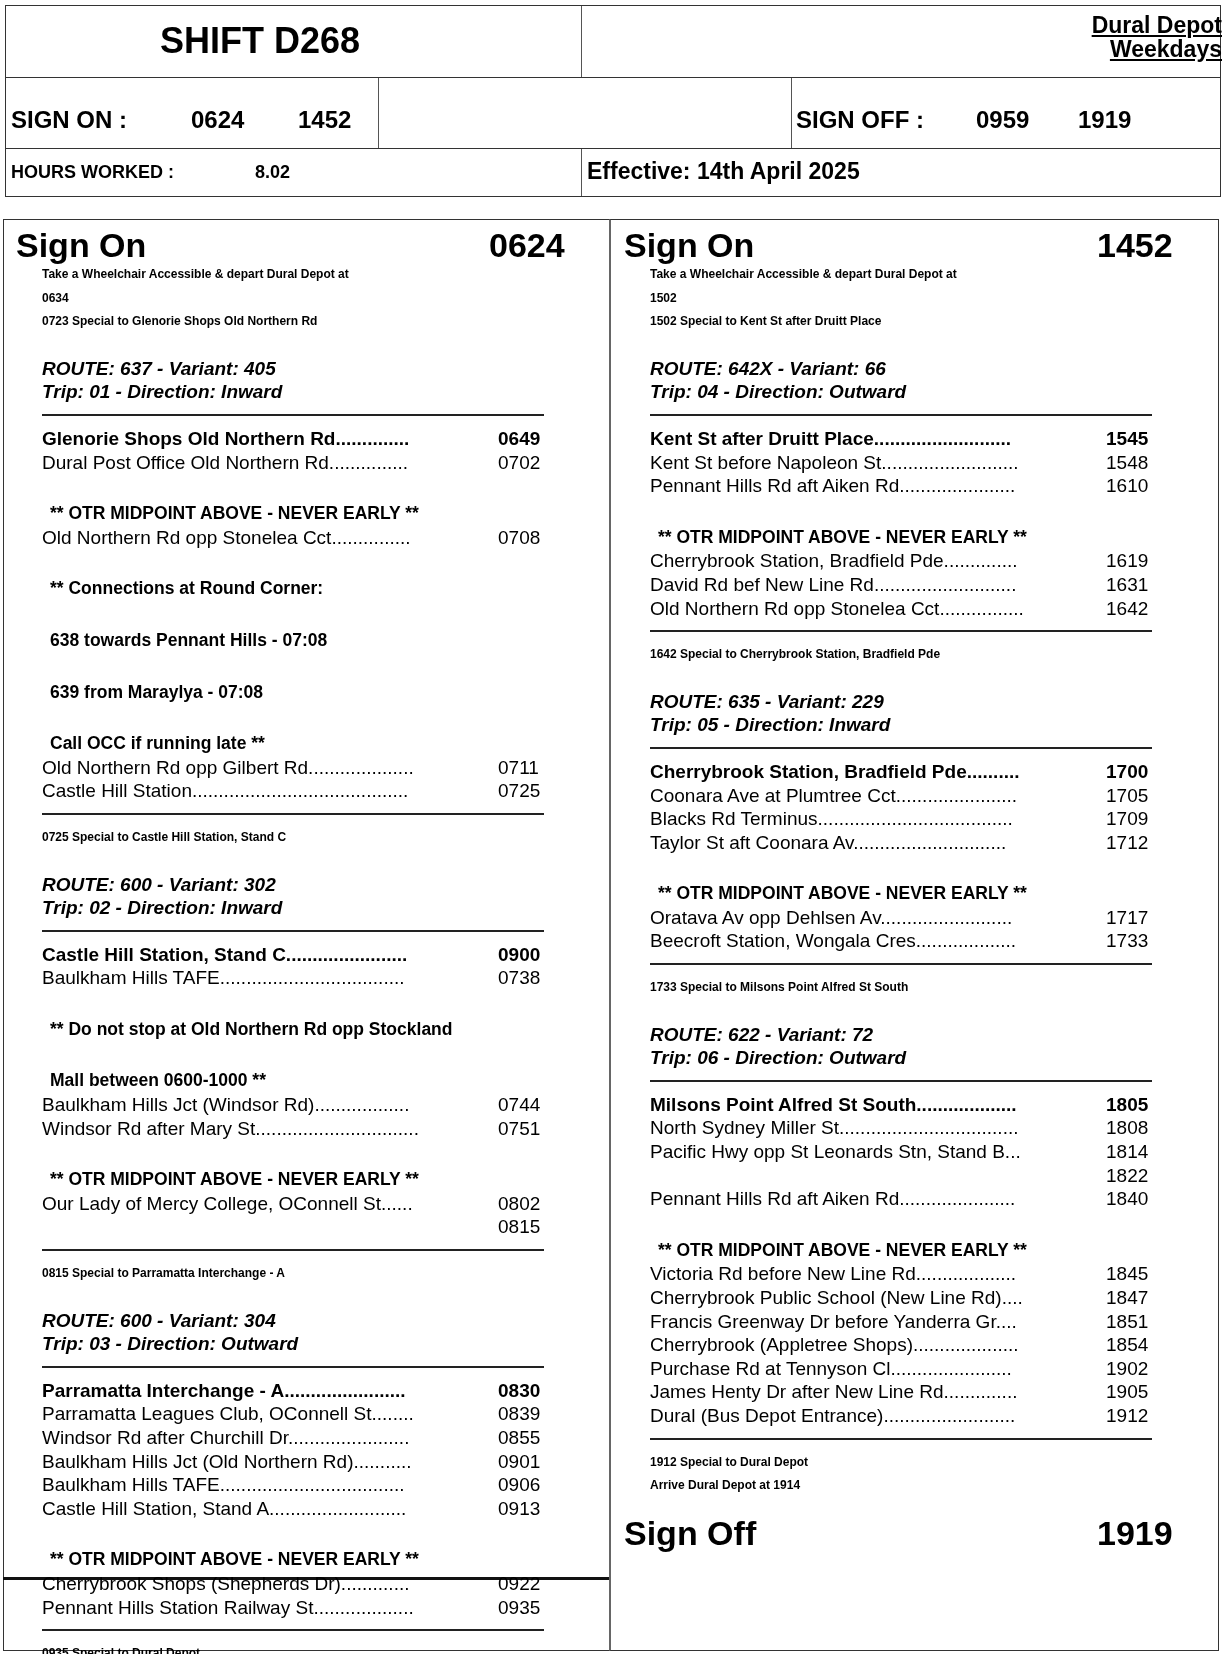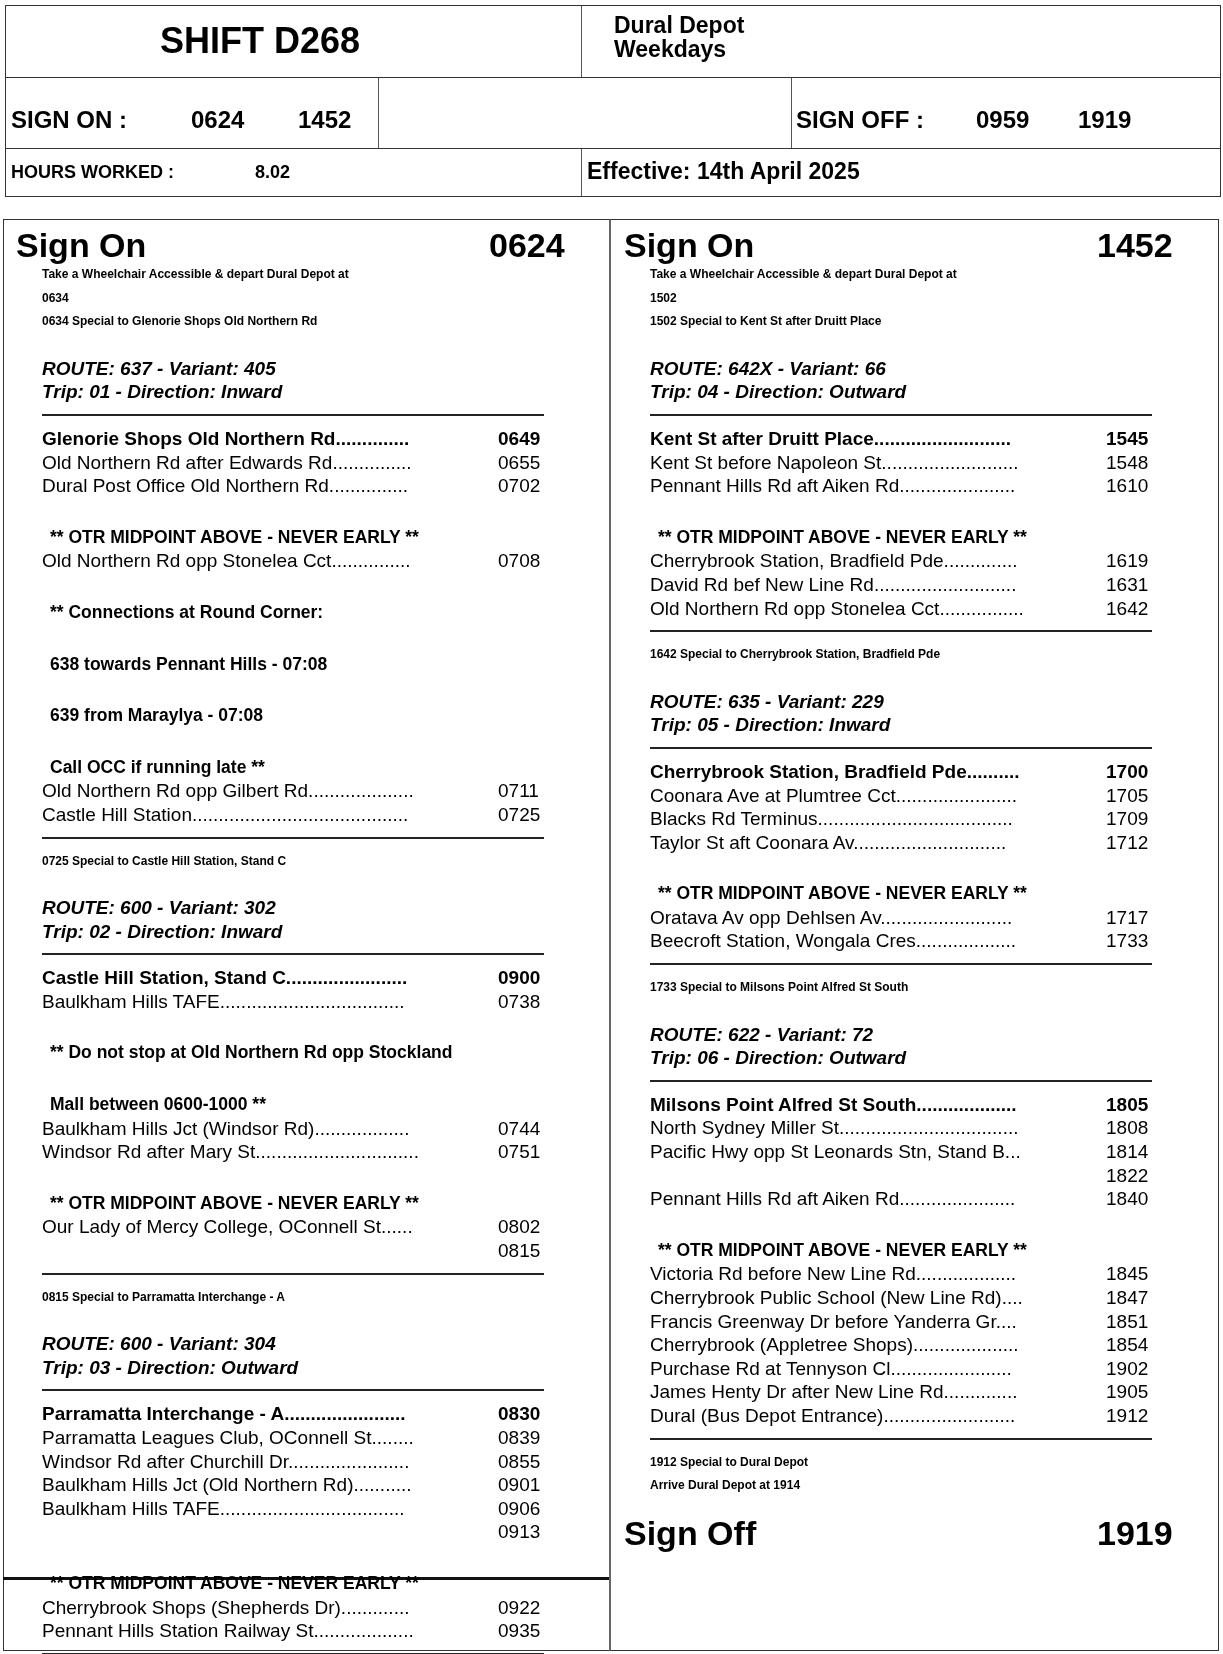--- a/index.html
+++ b/index.html
@@ -8,21 +8,21 @@
 
   
   .hdr { position: absolute; left: 5px; top: 5px; width: 1216px; height: 192px; border: 1.5px solid #333; }
   .hdr-row { position: absolute; left: 0; right: 0; border-bottom: 1.5px solid #333; }
   .r1 { top: 0; height: 72px; }
   .r2 { top: 72px; height: 71px; }
   .r3 { top: 143px; height: 47px; border-bottom: none; }
   .vline { position: absolute; top: 0; bottom: 0; border-left: 1.5px solid #555; }
 
   .shift-title { position: absolute; left: 0; width: 508px; top: 14px; text-align: center; font-size: 36px; font-weight: bold; }
-  .depot { position: absolute; left: 608px; width: 608px; top: 7px; text-align: left; font-size: 23px; font-weight: bold; line-height: 24px; }
+  .depot { position: absolute; left: 608px; width: 608px; top: 7px; text-align: right; font-size: 23px; font-weight: bold; line-height: 24px; text-decoration: underline; }
 
   .signon-lbl { position: absolute; left: 5px; top: 28px; font-size: 24px; font-weight: bold; }
   .signon-t1 { position: absolute; left: 185px; top: 28px; font-size: 24px; font-weight: bold; }
   .signon-t2 { position: absolute; left: 292px; top: 28px; font-size: 24px; font-weight: bold; }
   .signoff-lbl { position: absolute; left: 834px; top: 28px; font-size: 24px; font-weight: bold; }
   .signoff-t1 { position: absolute; left: 1024px; top: 28px; font-size: 24px; font-weight: bold; }
   .signoff-t2 { position: absolute; left: 1131px; top: 28px; font-size: 24px; font-weight: bold; }
 
   .hours-lbl { position: absolute; left: 5px; top: 13px; font-size: 18px; font-weight: bold; }
   .hours-val { position: absolute; left: 249px; top: 13px; font-size: 18px; font-weight: bold; }
@@ -90,32 +90,28 @@
 <div class="left-bottom-rule"></div>
 
 <div class="col col-left" id="col-left">
     <div class="signrow">
       <span class="lbl">Sign On</span>
       <span class="t">0624</span>
     </div>
     <div class="inner" style="padding-top: 7px;">
       <div class="b">Take a Wheelchair Accessible &amp; depart Dural Depot at</div>
       <div class="b">0634</div>
-      <div class="b">0634 Special to Glenorie Shops Old Northern Rd</div>
+      <div class="b">0723 Special to Glenorie Shops Old Northern Rd</div>
       <div class="gap"></div>
       <div class="i">ROUTE: 637 - Variant: 405</div>
       <div class="i">Trip: 01 - Direction: Inward</div>
       <div class="rule"></div>
       <div class="stop first">
         <span class="name">Glenorie Shops Old Northern Rd..............</span>
         <span class="time">0649</span>
-      </div>
-      <div class="stop">
-        <span class="name">Old Northern Rd after Edwards Rd...............</span>
-        <span class="time">0655</span>
       </div>
       <div class="stop">
         <span class="name">Dural Post Office Old Northern Rd...............</span>
         <span class="time">0702</span>
       </div>
       <div class="note">** OTR MIDPOINT ABOVE - NEVER EARLY **</div>
       <div class="stop">
         <span class="name">Old Northern Rd opp Stonelea Cct...............</span>
         <span class="time">0708</span>
       </div>
@@ -183,20 +179,21 @@
       </div>
       <div class="stop">
         <span class="name">Baulkham Hills Jct (Old Northern Rd)...........</span>
         <span class="time">0901</span>
       </div>
       <div class="stop">
         <span class="name">Baulkham Hills TAFE...................................</span>
         <span class="time">0906</span>
       </div>
       <div class="stop">
+        <span class="name">Castle Hill Station, Stand A..........................</span>
         <span class="time">0913</span>
       </div>
       <div class="note">** OTR MIDPOINT ABOVE - NEVER EARLY **</div>
       <div class="stop">
         <span class="name">Cherrybrook Shops (Shepherds Dr).............</span>
         <span class="time">0922</span>
       </div>
       <div class="stop">
         <span class="name">Pennant Hills Station Railway St...................</span>
         <span class="time">0935</span>

